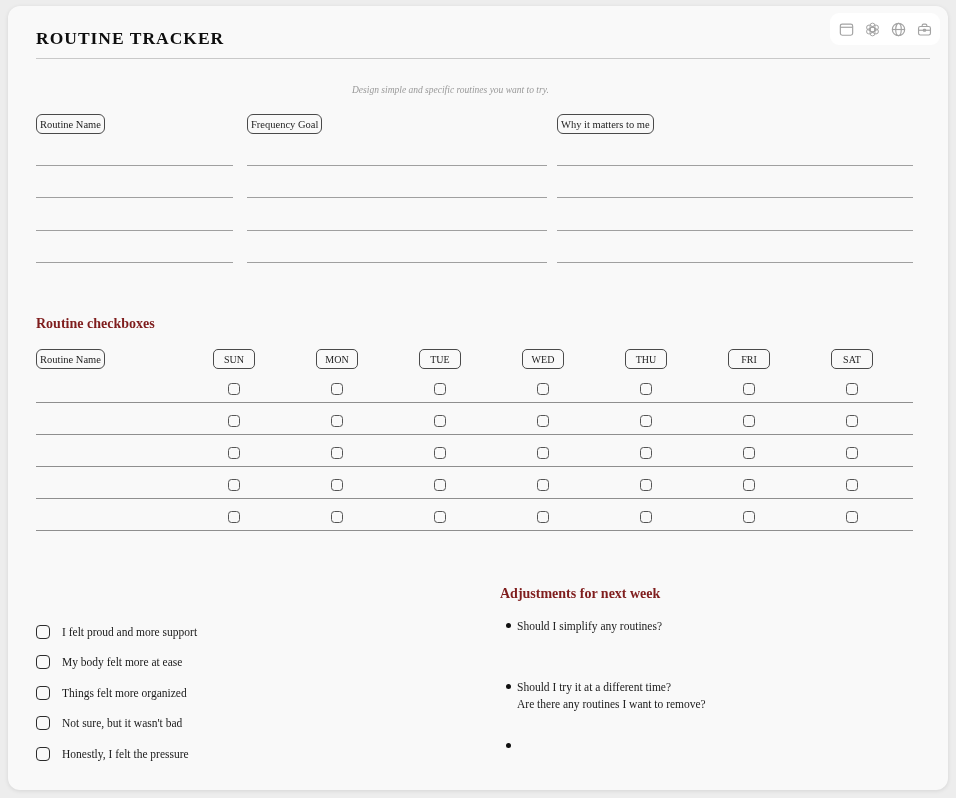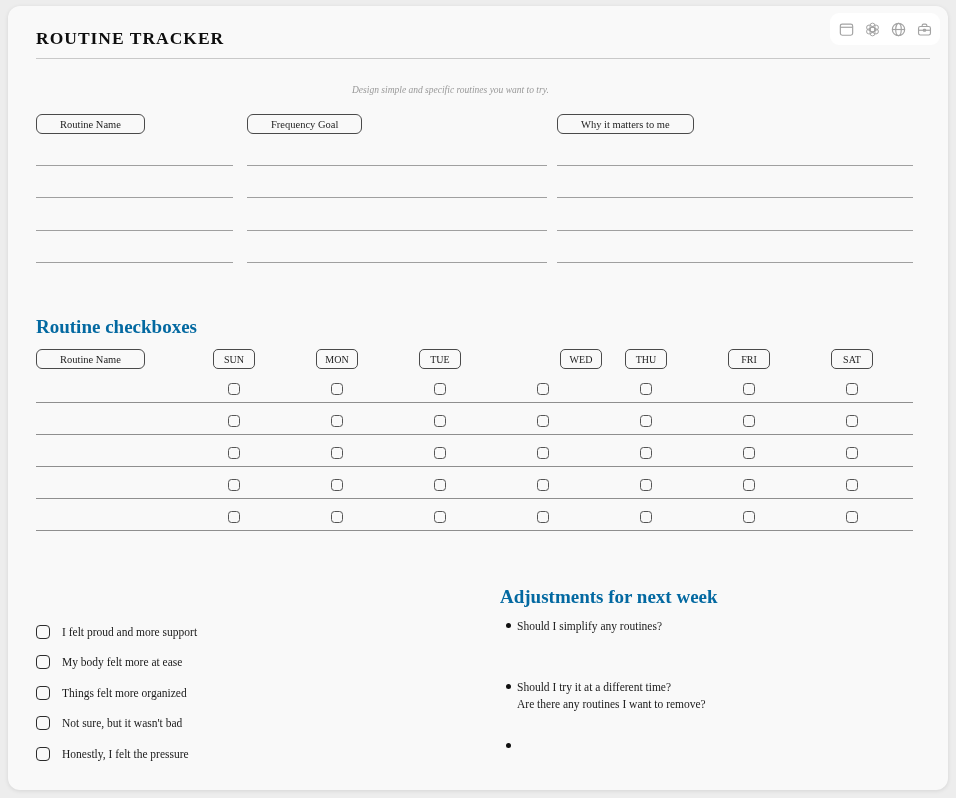--- a/index.html
+++ b/index.html
@@ -29,28 +29,28 @@
   .icons-pill {
     left: 822px; top: 7px; width: 110px; height: 32px;
     background: #ffffff; border-radius: 9px;
     display: flex; align-items: center; justify-content: center; gap: 9px;
   }
   .tool-icon { width: 17px; height: 17px; display: block; cursor: pointer; }
   .divider { left: 28px; top: 52px; width: 894px; height: 1px; background: #c9c9c9; }
 
   
   .h2 { font-size: 15px; font-weight: 700; color: #141414; }
-  .h2b { font-size: 19px; font-weight: 700; color: #0369a1; }
+  .h2b { font-size: 14px; font-weight: 700; color: #7f1d1d; }
   .hint { font-size: 9.5px; font-style: italic; color: #999; }
 
   
   .pill {
     position: absolute;
     display: inline-flex; align-items: center; justify-content: center;
-    height: 20px; padding: 0 23px;
+    height: 20px; padding: 0 3px;
     border: 1px solid #4a4a4a; border-radius: 6px;
     font-size: 10.5px; font-weight: 500; color: #1d1d1d;
     background: transparent; white-space: nowrap;
   }
   .day-pill { width: 42px; padding: 0; font-size: 10px; border-radius: 5px; }
 
   
   .wline { position: absolute; height: 1px; background: #a0a0a0; }
 
   
@@ -138,21 +138,21 @@
       <div class="wline" style="left: 549px; top: 224px; width: 356px;"></div>
       <div class="wline" style="left: 549px; top: 256px; width: 356px;"></div>
     </div>
 
   <div class="abs h2b" style="left:28px; top:310px;">Routine checkboxes</div>
   <div class="pill" style="left:28px; top:343px;">Routine Name</div>
   <div>
       <div class="pill day-pill" style="left: 205px; top: 343px;">SUN</div>
       <div class="pill day-pill" style="left: 308px; top: 343px;">MON</div>
       <div class="pill day-pill" style="left: 411px; top: 343px;">TUE</div>
-      <div class="pill day-pill" style="left: 514px; top: 343px; margin-left: 38px;">WED</div>
+      <div class="pill day-pill" style="left: 514px; top: 343px;">WED</div>
       <div class="pill day-pill" style="left: 617px; top: 343px;">THU</div>
       <div class="pill day-pill" style="left: 720px; top: 343px;">FRI</div>
       <div class="pill day-pill" style="left: 823px; top: 343px;">SAT</div>
     </div>
   <div>
       <div class="gridbox" style="left: 220px; top: 377px;"></div>
       <div class="gridbox" style="left: 323px; top: 377px;"></div>
       <div class="gridbox" style="left: 426px; top: 377px;"></div>
       <div class="gridbox" style="left: 529px; top: 377px;"></div>
       <div class="gridbox" style="left: 632px; top: 377px;"></div>

